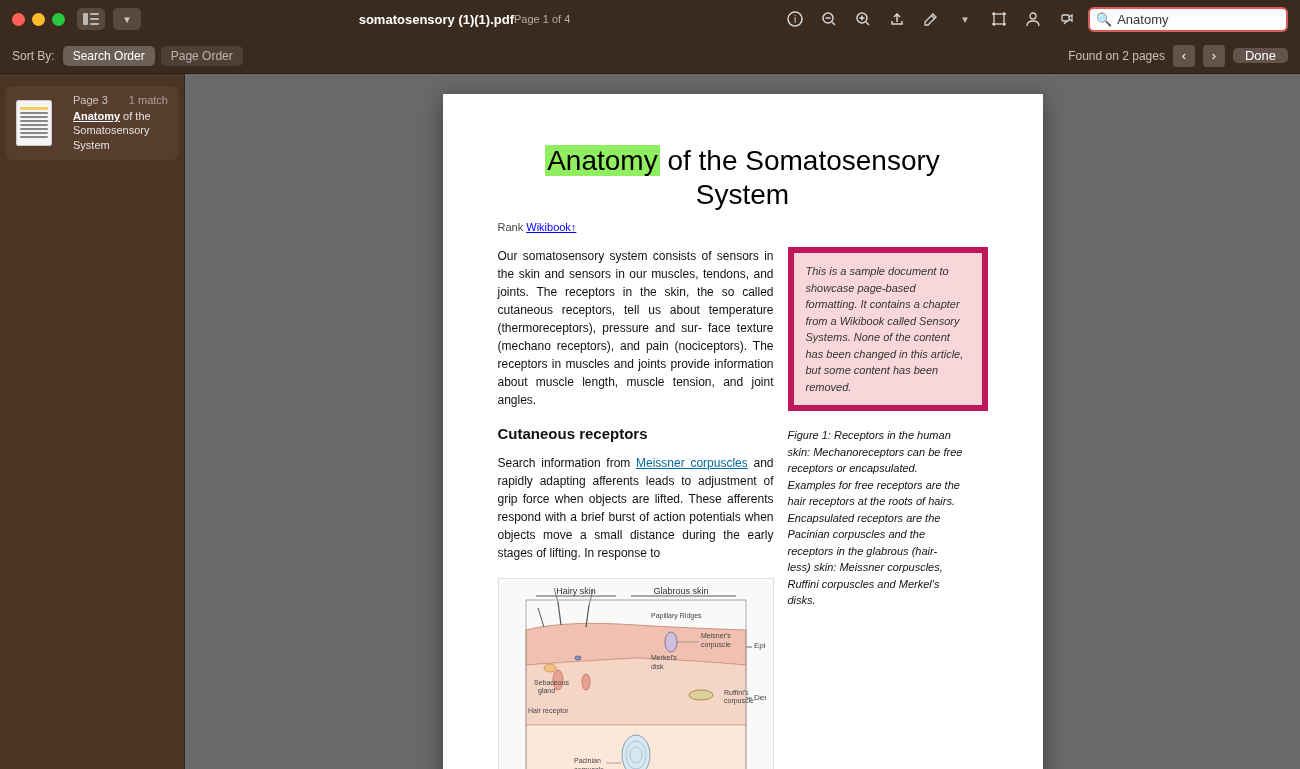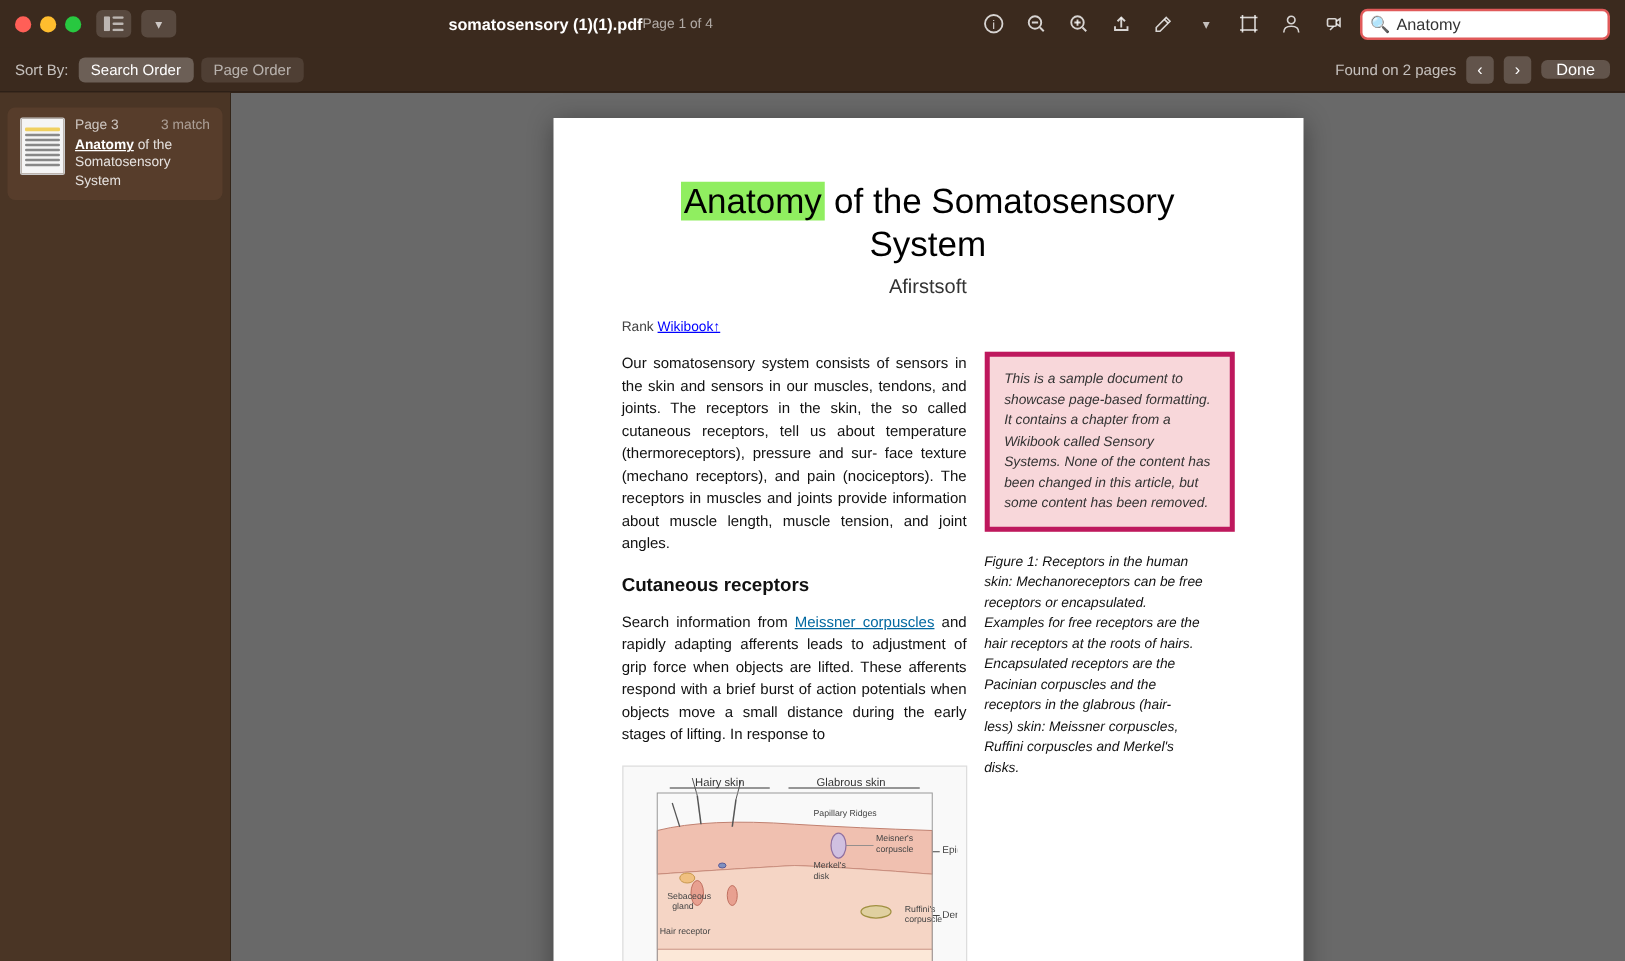--- a/index.html
+++ b/index.html
@@ -115,22 +115,22 @@
       width: 185px;
       background: #4a3525;
       border-right: 1px solid rgba(0,0,0,0.3);
       overflow-y: auto;
       padding: 8px 0;
     }
     .sidebar-item {
       padding: 8px 10px;
       cursor: pointer;
       display: flex;
-      align-items: flex-start;
-      gap: 8px;
+      align-items: center;
+      gap: 21px;
       background: rgba(100,70,50,0.5);
       margin: 4px 6px;
       border-radius: 6px;
     }
     .sidebar-thumb {
       width: 36px; height: 46px; background: #fff; border: 1px solid #ccc;
       border-radius: 2px; flex-shrink: 0; overflow: hidden; position: relative;
     }
     .sidebar-thumb-inner {
       width: 100%; height: 100%; background: #f5f5f5;
@@ -198,21 +198,21 @@
       display: flex; gap: 14px;
     }
     .pdf-col-main {
       flex: 1; text-align: justify; line-height: 1.5; font-size: 12px; color: #111;
     }
     .pdf-col-side {
       width: 200px;
     }
 
     .pink-box {
-      background: #f8d7da; border: 4px solid #be185d;
+      background: #f8d7da; border: 6px solid #be185d;
       padding: 10px 12px; font-size: 11px; font-style: italic;
       line-height: 1.5; color: #333;
     }
 
     .section-heading {
       font-size: 15px; font-weight: 600; margin: 14px 0 8px 0; color: #111;
     }
 
     .pdf-link { color: #0369a1; text-decoration: underline; }
 
@@ -363,39 +363,38 @@
             <div class="thumb-line"></div>
             <div class="thumb-line"></div>
             <div class="thumb-line"></div>
             <div class="thumb-line"></div>
           </div>
         </div>
       </div>
       <div class="sidebar-info">
         <div style="display:flex;justify-content:space-between;align-items:center;">
           <span class="sidebar-page-num">Page 3</span>
-          <span class="sidebar-match-count">3 match</span>
+          <span class="sidebar-match-count">1 match</span>
         </div>
         <div class="sidebar-snippet">
           <span class="snippet-highlight">Anatomy</span><span> of the
 Somatosensory
 System</span>
         </div>
       </div>
     </div>
   </div>
 
   <div class="pdf-area">
     <div class="pdf-page">
 
       <div class="pdf-title">
         <span class="title-highlight">Anatomy</span><span> of the Somatosensory System</span>
       </div>
 
-      <div class="pdf-subtitle">Afirstsoft</div>
 
       <div class="pdf-source">
         <span>Rank</span>
         <a href="#">Wikibook↑</a>
       </div>
 
       <div class="pdf-cols">
         <div class="pdf-col-main">
           <p>Our somatosensory system consists of sensors in the skin and sensors in our muscles, tendons, and joints. The receptors in the skin, the so called cutaneous receptors, tell us about temperature (thermoreceptors), pressure and sur- face texture (mechano receptors), and pain (nociceptors). The receptors in muscles and joints provide information about muscle length, muscle tension, and joint angles.</p>
 

